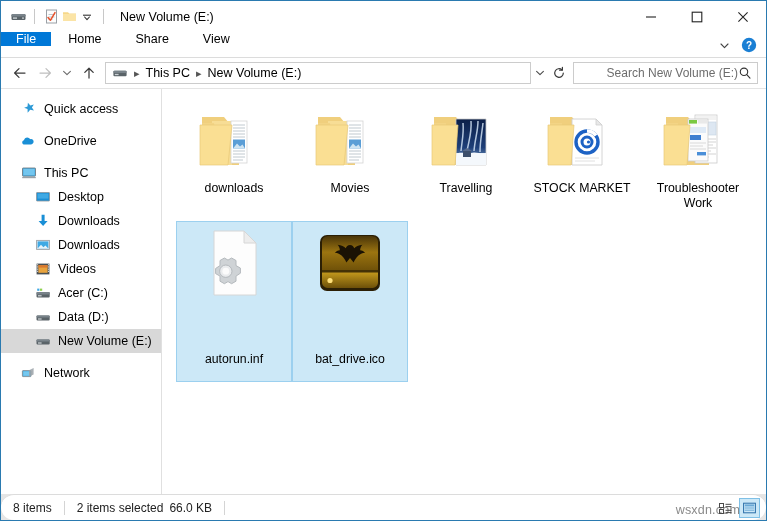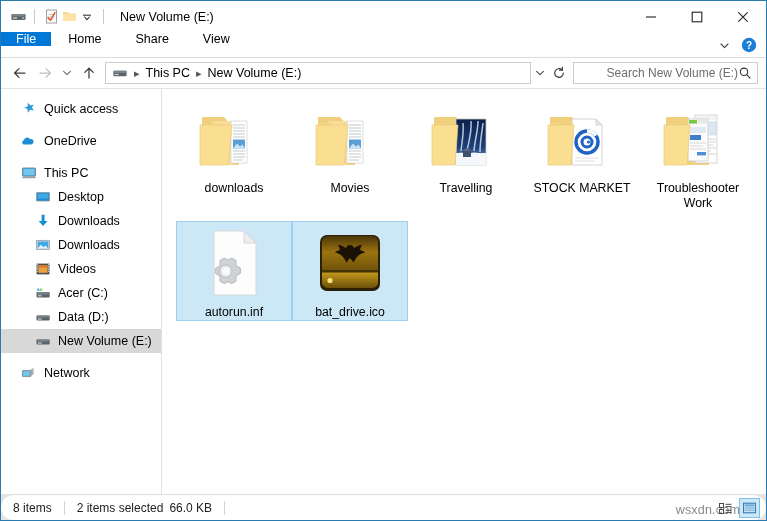--- a/index.html
+++ b/index.html
@@ -161,21 +161,21 @@
     align-content: flex-start;
   }
   .tile {
     width: 116px;
     padding: 4px 2px 6px;
     margin: 0 0 4px 0;
     display: flex;
     flex-direction: column;
     align-items: center;
   }
-  .tile.selected { background: #cce8f7; border: 1px solid #9cd0ef; padding: 3px 1px 0; }
+  .tile.selected { background: #cce8f7; border: 1px solid #9cd0ef; padding: 3px 1px 14px; gap: 47px; }
   .tile-ico { width: 76px; height: 76px; display: flex; align-items: center; justify-content: center; margin-bottom: 4px; }
   .tile-label {
     font-size: 12.3px;
     color: #000;
     text-align: center;
     line-height: 15px;
     max-width: 108px;
     word-wrap: break-word;
   }
 

